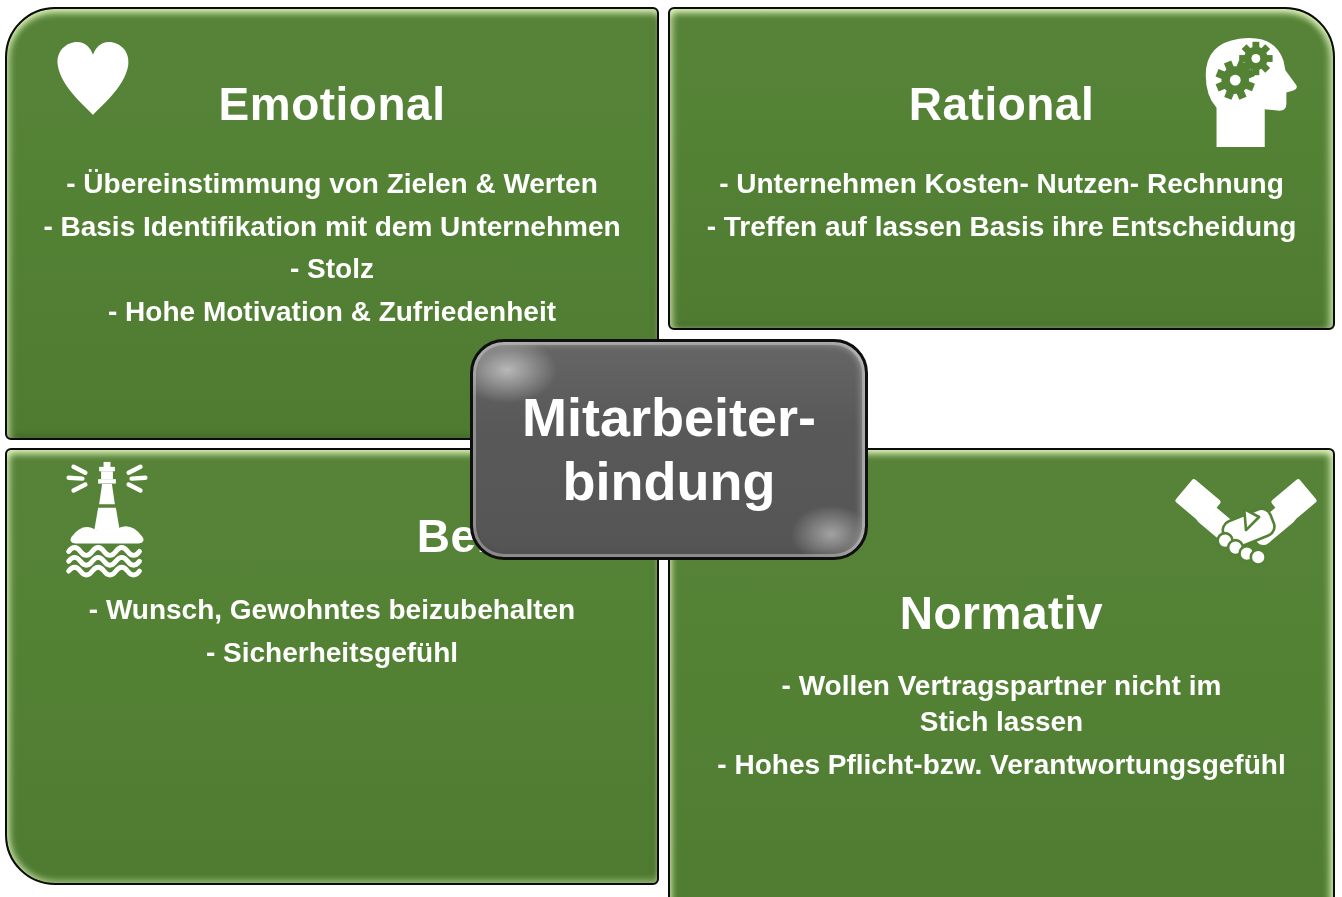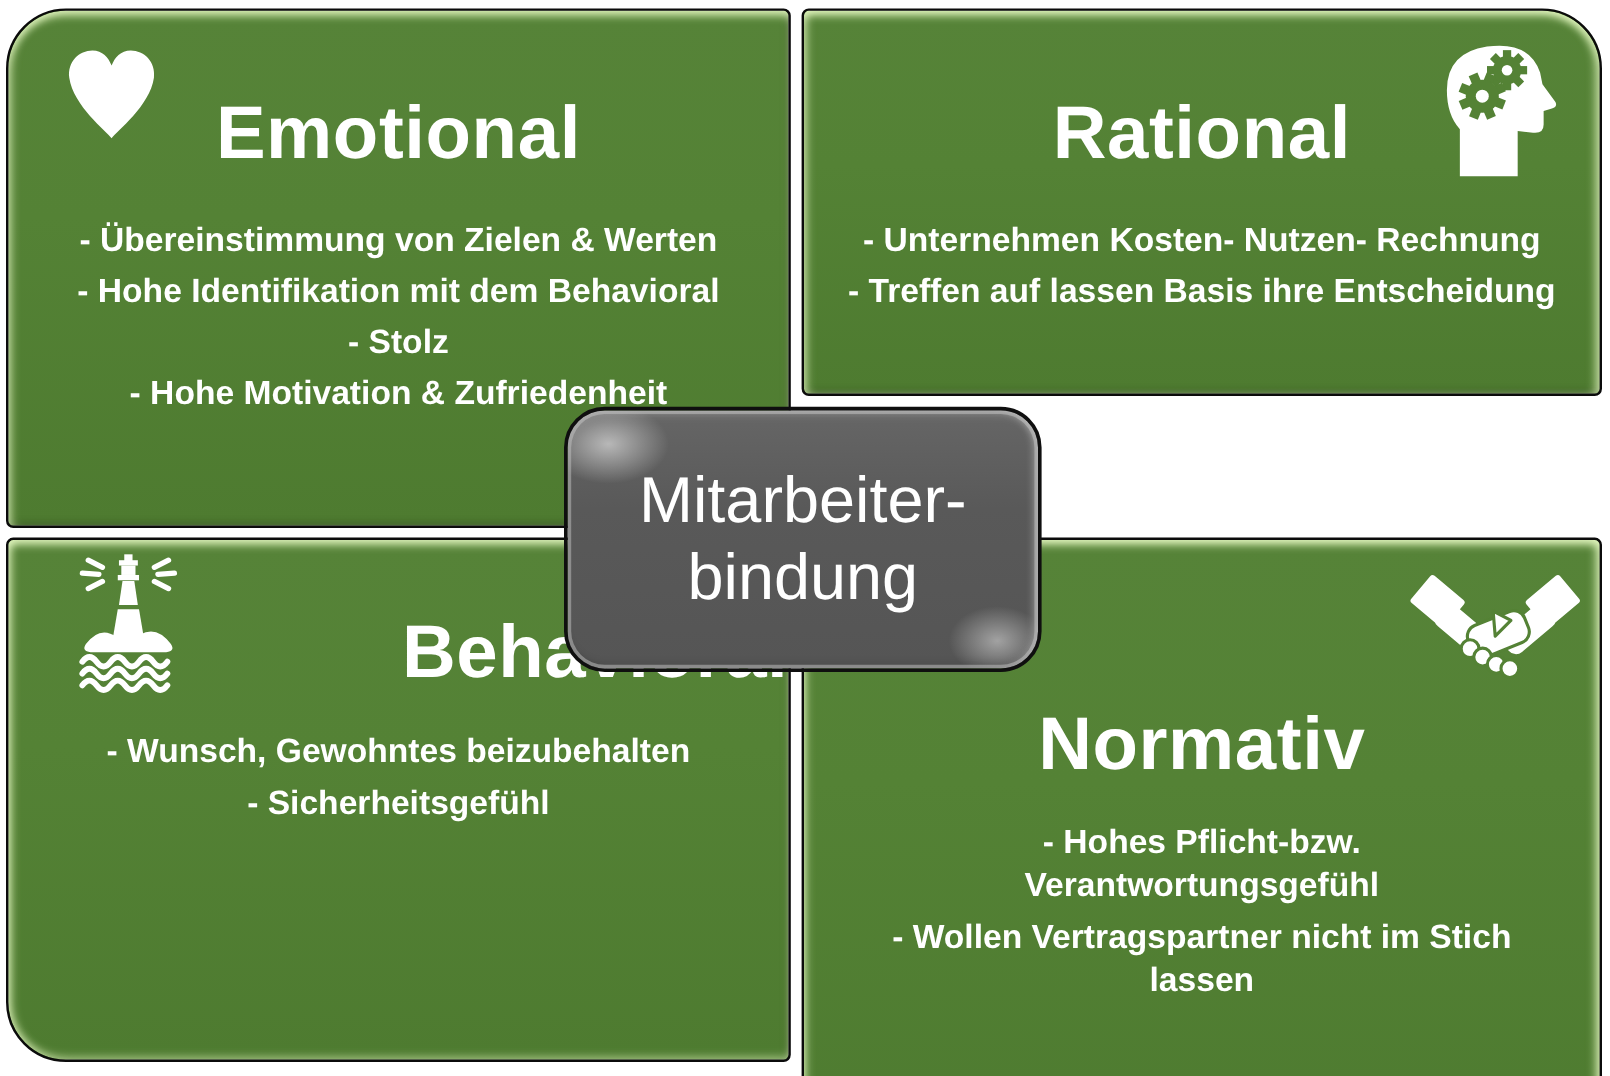--- a/index.html
+++ b/index.html
@@ -34,21 +34,21 @@
       inset 0 6px 7px -2px rgba(225,245,190,.95),
       inset 6px 0 7px -3px rgba(225,245,190,.45),
       inset -6px 0 7px -2px rgba(225,245,190,.65),
       inset 0 -6px 7px -2px rgba(225,245,190,.75);}
   .bl{box-shadow:
       inset 0 6px 7px -2px rgba(225,245,190,.95),
       inset 6px 0 7px -3px rgba(225,245,190,.70),
       inset 0 -6px 7px -3px rgba(225,245,190,.45),
       inset -4px 0 6px -3px rgba(0,0,0,.28);}
 
-  .card h2{margin:72px 0 0;font-size:62px;font-weight:700;line-height:1;letter-spacing:.5px;}
+  .card h2{margin:72px 0 0;font-size:46px;font-weight:700;line-height:1;letter-spacing:.5px;}
   .bl h2{margin-top:63px;text-align:right;}
   .br h2{margin-top:140px;}
 
   .bullets{margin:36px 0 0;padding:0;list-style:none;
            font-size:28px;line-height:1.52;font-weight:700;}
   .bullets li{margin:0 auto;}
   .bl .bullets{margin-top:30px;}
   .br .bullets{margin-top:32px;line-height:1.3;}
   .br .bullets li{margin-bottom:6px;}
   .br .bullets li:nth-child(1){max-width:480px;}
@@ -60,21 +60,21 @@
   .icon-heart{left:44px;top:26px;}
   .icon-head{right:34px;top:20px;}
   .icon-lighthouse{left:50px;top:8px;}
   .icon-handshake{right:16px;top:26px;}
 
   
   .center-box{
     position:absolute;left:470px;top:339px;width:392px;height:215px;
     border:3px solid #0f0f0f;border-radius:34px;z-index:5;
     display:flex;flex-direction:column;justify-content:center;align-items:center;
-    color:#ffffff;font-size:54px;line-height:1.18;font-weight:400;
+    color:#ffffff;font-size:54px;line-height:1.18;font-weight:700;
     background:
       radial-gradient(70px 46px at 34px 28px, rgba(255,255,255,.55), rgba(255,255,255,0) 72%),
       radial-gradient(56px 40px at 358px 192px, rgba(255,255,255,.45), rgba(255,255,255,0) 72%),
       linear-gradient(180deg,#666666 0%,#595959 38%,#555555 100%);
     box-shadow:
       inset 0 0 0 3px rgba(195,195,195,.50),
       inset -5px 0 8px -3px rgba(255,255,255,.55),
       inset 0 7px 10px -6px rgba(255,255,255,.35),
       inset 0 -6px 9px -6px rgba(0,0,0,.45);
   }
@@ -86,21 +86,21 @@
 
   <section class="card tl">
     <span class="icon icon-heart">
       <svg width="84" height="88" viewBox="0 0 100 100">
         <path fill="#ffffff" d="M50 93 C45 86 12 61 8 33 C6 17 18 6 31 6 C41 6 47 13 50 21 C53 13 59 6 69 6 C82 6 94 17 92 33 C88 61 55 86 50 93 Z"></path>
       </svg>
     </span>
     <h2>Emotional</h2>
     <ul class="bullets">
       <li>- Übereinstimmung von Zielen &amp; Werten</li>
-      <li>- Hohe Identifikation mit dem Behavioral</li>
+      <li>- Basis Identifikation mit dem Unternehmen</li>
       <li>- Stolz</li>
       <li>- Hohe Motivation &amp; Zufriedenheit</li>
     </ul>
   </section>
 
   <section class="card tr">
     <span class="icon icon-head">
       <svg width="100" height="118" viewBox="0 0 100 120">
         <path fill="#ffffff" d="M17 120 L17 80 Q6 68 6 47 Q6 15 40 10 Q76 5 85 32 L87 42 L98 57 Q100 61 95 62.5 L88 64.5 L88 76 Q88 84 79 83 L66 81.5 L66 120 Z"></path>
         <g fill="#548235">
@@ -178,22 +178,22 @@
         <g fill="#ffffff" stroke="#548235" stroke-width="3">
           <circle cx="56" cy="74" r="8.5"></circle>
           <circle cx="68" cy="82" r="8.5"></circle>
           <circle cx="81" cy="89" r="8.5"></circle>
           <circle cx="94" cy="93" r="8.5"></circle>
         </g>
       </svg>
     </span>
     <h2>Normativ</h2>
     <ul class="bullets">
+      <li>- Wollen Vertragspartner nicht im Stich lassen</li>
       <li>- Hohes Pflicht-bzw. Verantwortungsgefühl</li>
-      <li>- Wollen Vertragspartner nicht im Stich lassen</li>
     </ul>
   </section>
 
   <div class="center-box">
     <div>Mitarbeiter-</div>
     <div>bindung</div>
   </div>
 
 </div>
 

